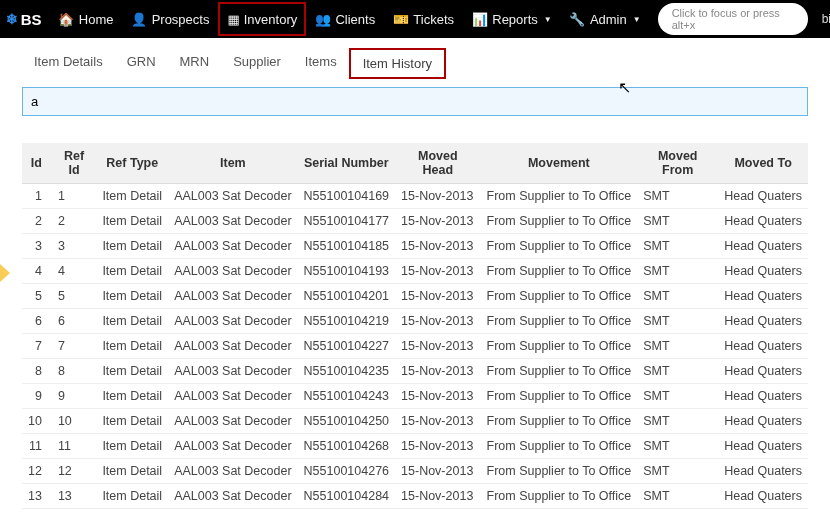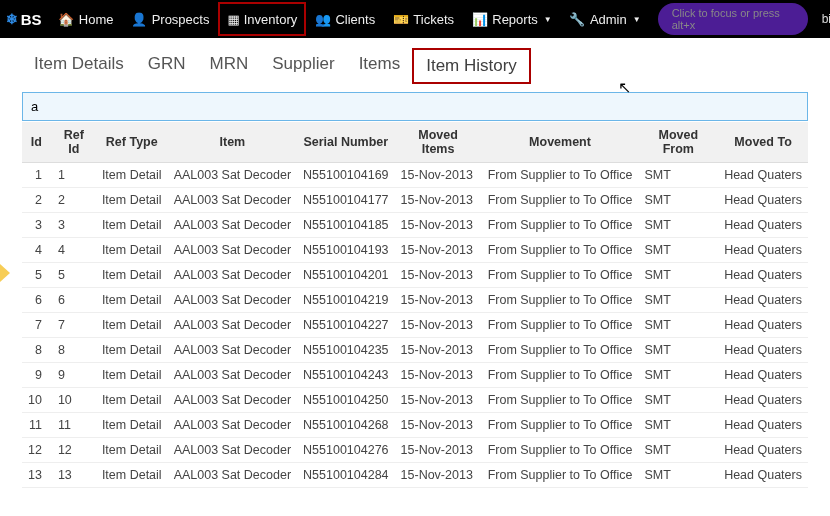--- a/index.html
+++ b/index.html
@@ -5,29 +5,29 @@
   * { box-sizing: border-box; margin: 0; padding: 0; }
   body { font-family: "Helvetica Neue", Arial, sans-serif; font-size: 13px; background:#fff; width:830px; }
   .topnav { background:#000; height:38px; display:flex; align-items:center; padding:0 6px; color:#fff; }
   .brand { display:flex; align-items:center; gap:3px; font-weight:bold; font-size:15px; margin-right:8px; }
   .brand-icon { color:#2e8be6; font-size:14px; }
   .nav-items { display:flex; align-items:center; height:100%; }
   .nav-item { display:flex; align-items:center; gap:4px; padding:0 9px; height:38px; cursor:pointer; color:#eee; font-size:13px;}
   .nav-item.highlighted { border:2px solid #a00; padding:0 7px; height:34px; }
   .caret { font-size:8px; margin-left:2px; }
   .nav-spacer { flex:1; }
-  .searchpill { background:#4c1d95; color:#888; border-radius:16px; padding:4px 14px; font-size:11px; margin:0 8px; cursor:text; min-width:150px;}
+  .searchpill { background:#ffffff; color:#888; border-radius:16px; padding:4px 14px; font-size:11px; margin:0 8px; cursor:text; min-width:150px;}
   .userbox { color:#ddd; font-size:12px; display:flex; align-items:center; gap:4px; padding:0 6px; cursor:pointer;}
   .content { padding: 4px 22px 16px 22px; }
   .tabs { display:flex; gap:0; margin:6px 0 8px 0; }
-  .tab { padding:6px 12px; color:#555; cursor:pointer; font-size:17px; }
+  .tab { padding:6px 12px; color:#555; cursor:pointer; font-size:13px; }
   .tab.dimmed { color:#404040; }
   .tab.boxed { border:2px solid #a00; }
   .filter-input { width:100%; border:1px solid #6bb6e8; background:#eef7fd; padding:6px 8px; font-size:13px; outline:none; }
-  table { width:100%; border-collapse:collapse; margin-top:1px; font-size:12.5px; }
+  table { width:100%; border-collapse:collapse; margin-top:27px; font-size:12.5px; }
   thead th { background:#f1f1f1; text-align:center; font-weight:bold; color:#333; padding:6px 6px; border-bottom:1px solid #ddd;}
   tbody td { padding:5px 6px; color:#444; border-bottom:1px solid #eee; white-space:nowrap;}
   tbody td:first-child, thead th:first-child { text-align:right; padding-right:10px;}
   .cursor-arrow { position:absolute; left:618px; top:78px; font-size:16px; color:#000; pointer-events:none;}
   .side-handle { position:absolute; left:0; top:264px; width:10px; height:18px; background:#f7cd56; clip-path: polygon(0 0, 100% 50%, 0 100%);}
   .icon { display:inline-block; }
 </style>
 </head>
 <body>
 
@@ -91,21 +91,21 @@
   <input class="filter-input" value="a" style="">
 
   <table>
     <thead>
       <tr>
         <th>Id</th>
         <th>Ref Id</th>
         <th>Ref Type</th>
         <th>Item</th>
         <th>Serial Number</th>
-        <th>Moved Items</th>
+        <th>Moved Head</th>
         <th>Movement</th>
         <th>Moved From</th>
         <th>Moved To</th>
       </tr>
     </thead>
     <tbody id="tbody">
         <tr>
           <td>1</td>
           <td>1</td>
           <td>Item Detail</td>

